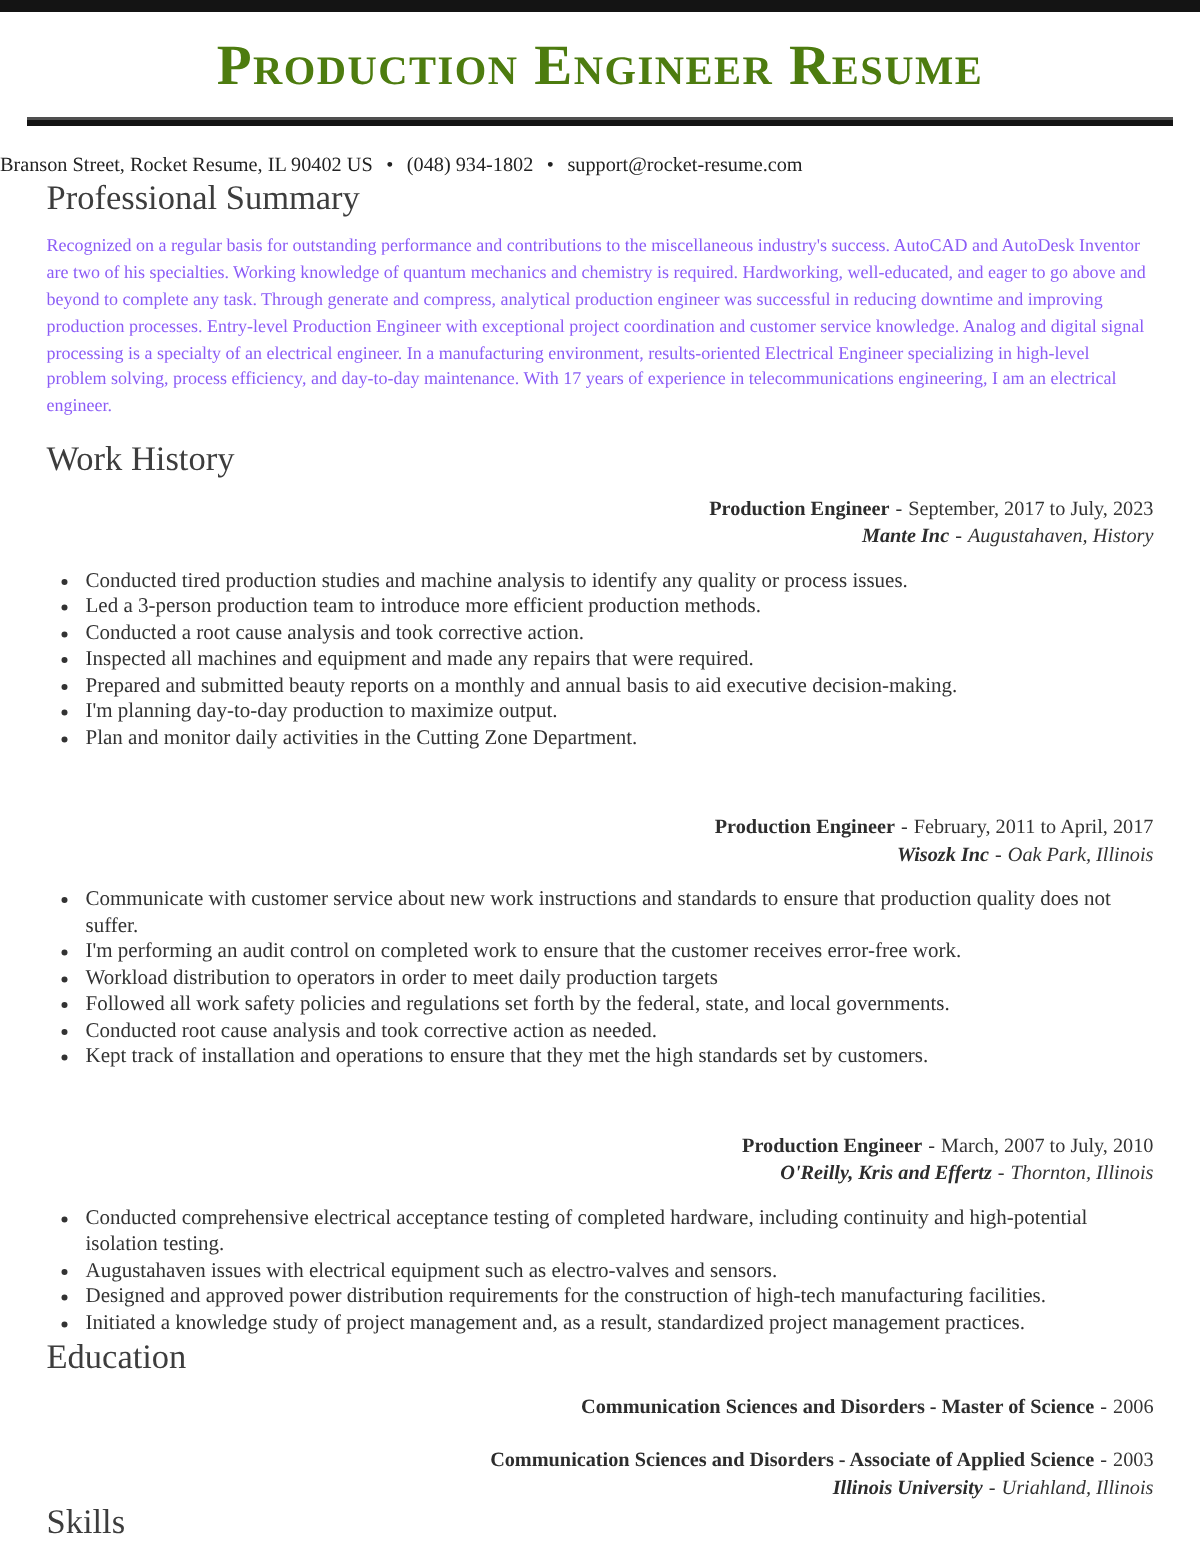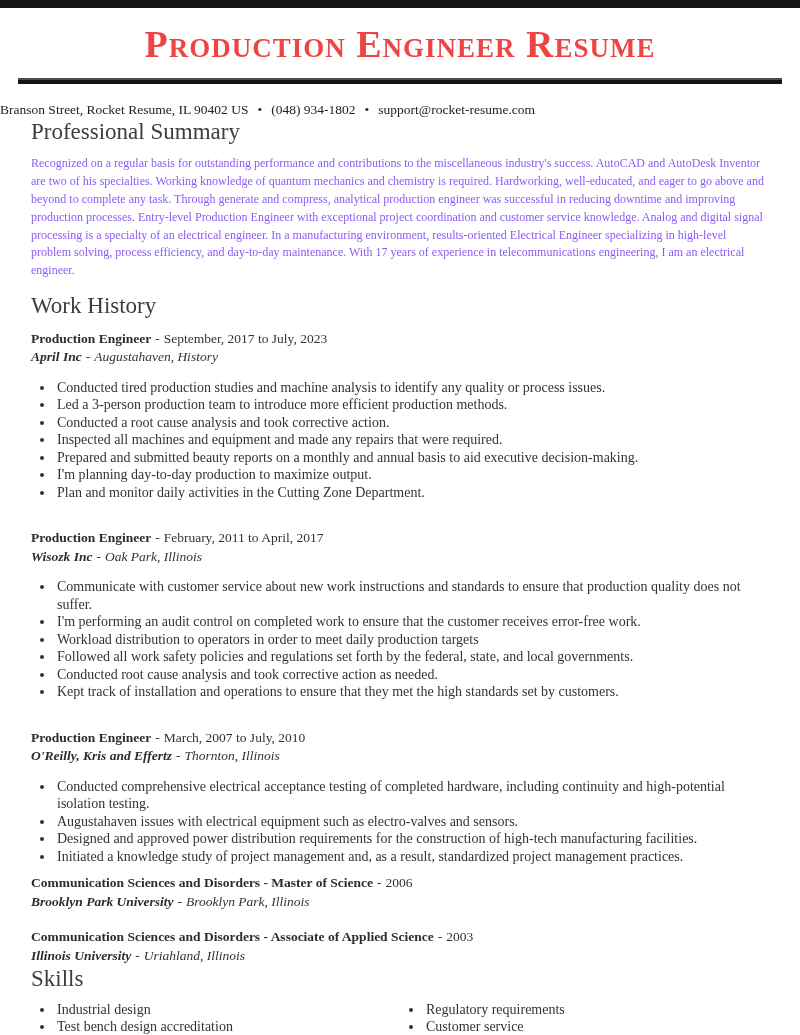--- a/index.html
+++ b/index.html
@@ -15,21 +15,21 @@
     height: 8px;
     background: #141414;
   }
   .resume-title {
     margin: 14px 20px 0;
     text-align: center;
     font-size: 38px;
     font-weight: 700;
     font-variant: small-caps;
     letter-spacing: 1px;
-    color: #ef4444;
+    color: #4d7c0f;
     line-height: 1.2;
   }
   .double-rule {
     margin: 10px 18px 0;
     height: 3px;
     border-top: 2px solid #4f4f4f;
     border-bottom: 4px solid #141414;
   }
   .contact-line {
     margin-top: 18px;
@@ -50,25 +50,26 @@
   .heading-work      { margin-top: 19px; }
   .heading-education { margin-top: 20px; }
   .heading-skills    { margin-top: 15px; }
   .summary-text {
     margin-top: 9px;
     font-size: 12px;
     line-height: 17.8px;
     color: #8b5cf6;
   }
   .entry { margin-top: 9px; }
-  .entry + .entry { margin-top: 28px; }
+  .entry + .entry { margin-top: 41px; }
   .entry-line {
     font-size: 13.5px;
     line-height: 18.5px;
     color: #333333;
+    text-align: right;
   }
   .entry-title, .entry-program { font-weight: 700; color: #2d2d2d; }
   .entry-company, .entry-school { font-weight: 700; font-style: italic; color: #2d2d2d; }
   .entry-location-line { font-style: italic; }
   .sep { margin: 0 4px; }
   ul.bullets {
     margin: 12px 0 0;
     padding-left: 24px;
     font-size: 14px;
     line-height: 17.5px;
@@ -97,21 +98,21 @@
 
   <div class="content">
 
     <h2 class="section-heading heading-summary">Professional Summary</h2>
     <p class="summary-text">Recognized on a regular basis for outstanding performance and contributions to the miscellaneous industry's success. AutoCAD and AutoDesk Inventor are two of his specialties. Working knowledge of quantum mechanics and chemistry is required. Hardworking, well-educated, and eager to go above and beyond to complete any task. Through generate and compress, analytical production engineer was successful in reducing downtime and improving production processes. Entry-level Production Engineer with exceptional project coordination and customer service knowledge. Analog and digital signal processing is a specialty of an electrical engineer. In a manufacturing environment, results-oriented Electrical Engineer specializing in high-level problem solving, process efficiency, and day-to-day maintenance. With 17 years of experience in telecommunications engineering, I am an electrical engineer.</p>
 
     <h2 class="section-heading heading-work">Work History</h2>
 
     <div class="entry">
       <div class="entry-line"><span class="entry-title">Production Engineer</span><span class="sep">-</span><span>September, 2017 to July, 2023</span></div>
-      <div class="entry-line entry-location-line"><span class="entry-company">April Inc</span><span class="sep">-</span><span>Augustahaven, History</span></div>
+      <div class="entry-line entry-location-line"><span class="entry-company">Mante Inc</span><span class="sep">-</span><span>Augustahaven, History</span></div>
       <ul class="bullets">
         <li>Conducted tired production studies and machine analysis to identify any quality or process issues.</li>
         <li>Led a 3-person production team to introduce more efficient production methods.</li>
         <li>Conducted a root cause analysis and took corrective action.</li>
         <li>Inspected all machines and equipment and made any repairs that were required.</li>
         <li>Prepared and submitted beauty reports on a monthly and annual basis to aid executive decision-making.</li>
         <li>I'm planning day-to-day production to maximize output.</li>
         <li>Plan and monitor daily activities in the Cutting Zone Department.</li>
       </ul>
     </div>
@@ -133,24 +134,24 @@
       <div class="entry-line"><span class="entry-title">Production Engineer</span><span class="sep">-</span><span>March, 2007 to July, 2010</span></div>
       <div class="entry-line entry-location-line"><span class="entry-company">O'Reilly, Kris and Effertz</span><span class="sep">-</span><span>Thornton, Illinois</span></div>
       <ul class="bullets">
         <li>Conducted comprehensive electrical acceptance testing of completed hardware, including continuity and high-potential isolation testing.</li>
         <li>Augustahaven issues with electrical equipment such as electro-valves and sensors.</li>
         <li>Designed and approved power distribution requirements for the construction of high-tech manufacturing facilities.</li>
         <li>Initiated a knowledge study of project management and, as a result, standardized project management practices.</li>
       </ul>
     </div>
 
+    <h2 class="section-heading heading-education">Education</h2>
 
     <div class="edu-entry">
       <div class="entry-line"><span class="entry-program">Communication Sciences and Disorders - Master of Science</span><span class="sep">-</span><span>2006</span></div>
-      <div class="entry-line entry-location-line"><span class="entry-school">Brooklyn Park University</span><span class="sep">-</span><span>Brooklyn Park, Illinois</span></div>
     </div>
 
     <div class="edu-entry">
       <div class="entry-line"><span class="entry-program">Communication Sciences and Disorders - Associate of Applied Science</span><span class="sep">-</span><span>2003</span></div>
       <div class="entry-line entry-location-line"><span class="entry-school">Illinois University</span><span class="sep">-</span><span>Uriahland, Illinois</span></div>
     </div>
 
     <h2 class="section-heading heading-skills">Skills</h2>
 
     <div class="skills-grid">

